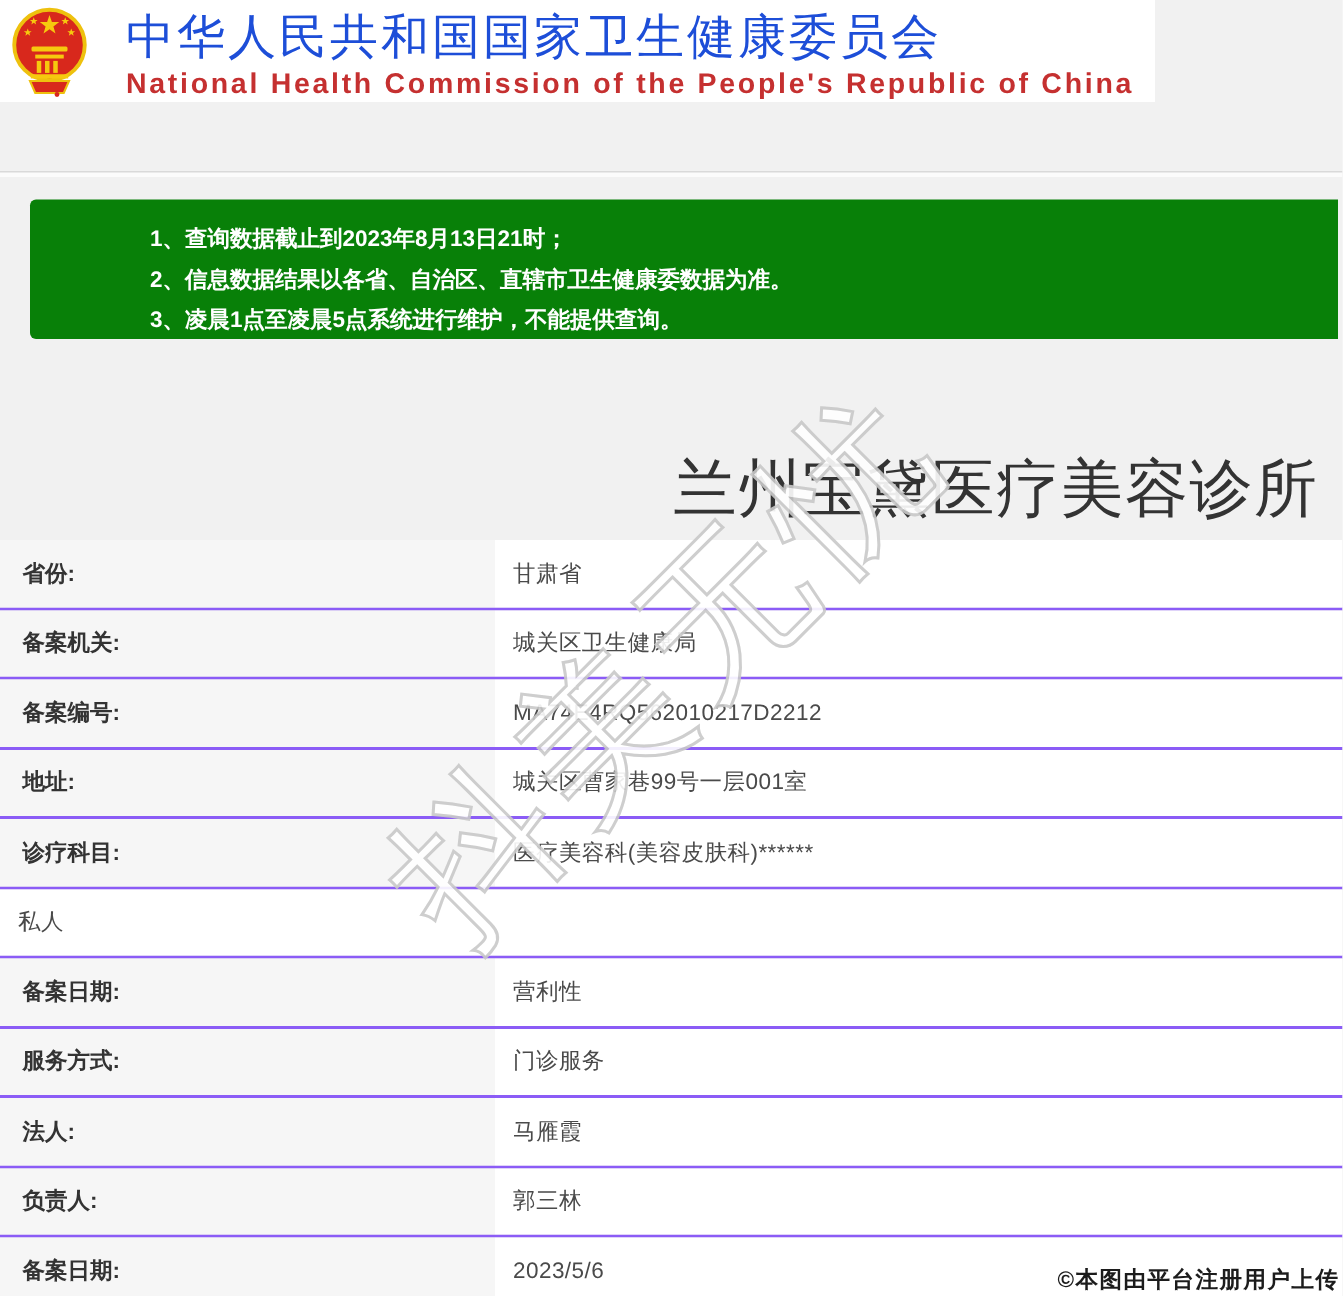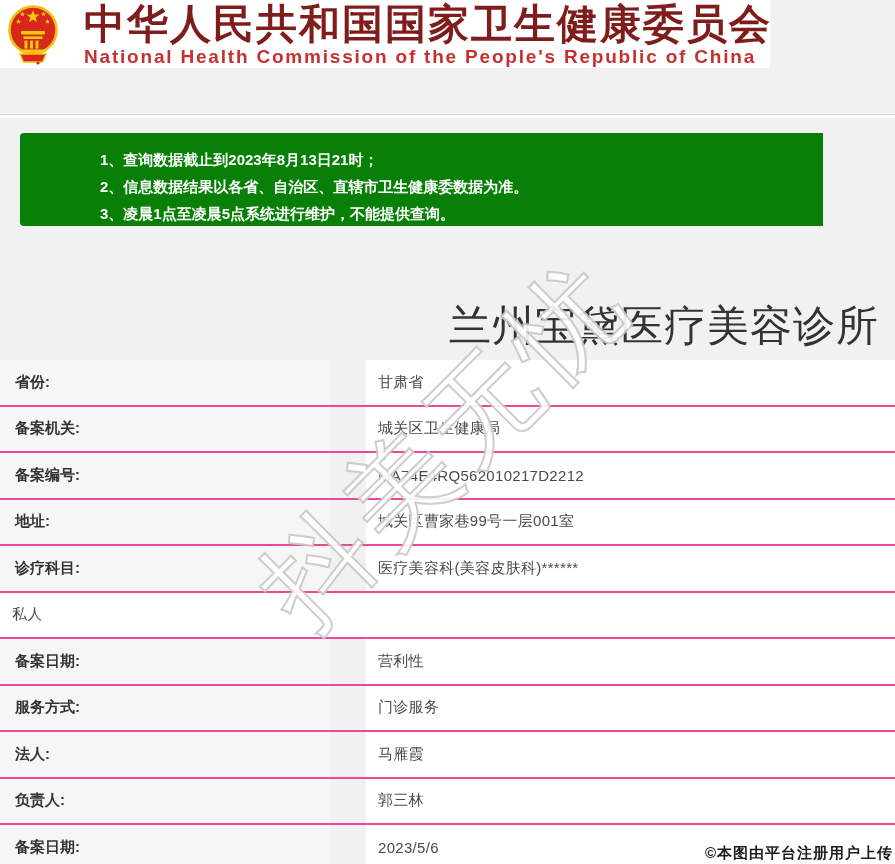--- a/index.html
+++ b/index.html
@@ -3,36 +3,36 @@
 <meta charset="utf-8">
 <style>
   html,body{margin:0;padding:0;}
   body{font-family:"Liberation Sans","DejaVu Sans",sans-serif;}
   .page{position:relative;width:895px;height:864px;background:#f1f1f1;overflow:hidden;}
 
   
   .site-header{position:absolute;left:0;top:0;width:770px;height:68px;background:#ffffff;}
   .emblem{position:absolute;left:8px;top:3px;width:50px;height:62px;}
   .header-titles{position:absolute;left:84px;top:4px;}
-  .title-cn{font-size:41px;font-weight:700;color:#7f1d1d;letter-spacing:2px;line-height:40px;white-space:nowrap;}
+  .title-cn{font-size:32px;font-weight:400;color:#1d4ed8;letter-spacing:2px;line-height:40px;white-space:nowrap;}
   .title-en{margin-top:2px;font-size:19px;font-weight:700;color:#c53030;letter-spacing:1.8px;white-space:nowrap;}
 
   
   .header-divider{position:absolute;left:0;top:114px;width:895px;height:3px;background:#fbfbfb;border-top:1px solid #d9d9d9;}
 
   
-  .notice-panel{position:absolute;left:20px;top:133px;width:803px;height:93px;background:#088008;border-radius:4px 0 0 4px;box-sizing:border-box;padding:13px 10px 0 80px;}
+  .notice-panel{position:absolute;left:20px;top:133px;width:872px;height:93px;background:#088008;border-radius:4px 0 0 4px;box-sizing:border-box;padding:13px 10px 0 80px;}
   .notice-line{color:#ffffff;font-size:15px;font-weight:700;line-height:27px;white-space:nowrap;}
 
   
   .clinic-name{position:absolute;top:262px;right:16px;font-size:42px;font-weight:400;color:#333333;letter-spacing:1px;white-space:nowrap;margin-top:36px;}
 
   
   .record-table{position:absolute;left:0;top:360px;width:895px;}
-  .row{display:flex;height:44.5px;border-bottom:2px solid #ec4899;gap:36px;}
+  .row{display:flex;height:44.5px;border-bottom:2px solid #8b5cf6;}
   .cell-label{width:330px;box-sizing:border-box;background:#f6f6f6;display:flex;align-items:center;padding-left:15px;font-size:15px;font-weight:700;color:#333333;}
   .cell-value{flex:1;background:#ffffff;display:flex;align-items:center;padding-left:12px;font-size:15px;color:#4a4a4a;letter-spacing:.3px;text-align:right;}
 
   
   .diagonal-watermark{position:absolute;left:165px;top:380px;width:560px;height:130px;
     display:flex;align-items:center;justify-content:center;
     transform:rotate(-45deg);transform-origin:50% 50%;
     font-size:108px;font-weight:400;color:#ffffff;letter-spacing:8px;
     -webkit-text-stroke:2px #c9c9c9;text-shadow:0 0 1px #cccccc;
     opacity:.9;pointer-events:none;z-index:5;white-space:nowrap;}

